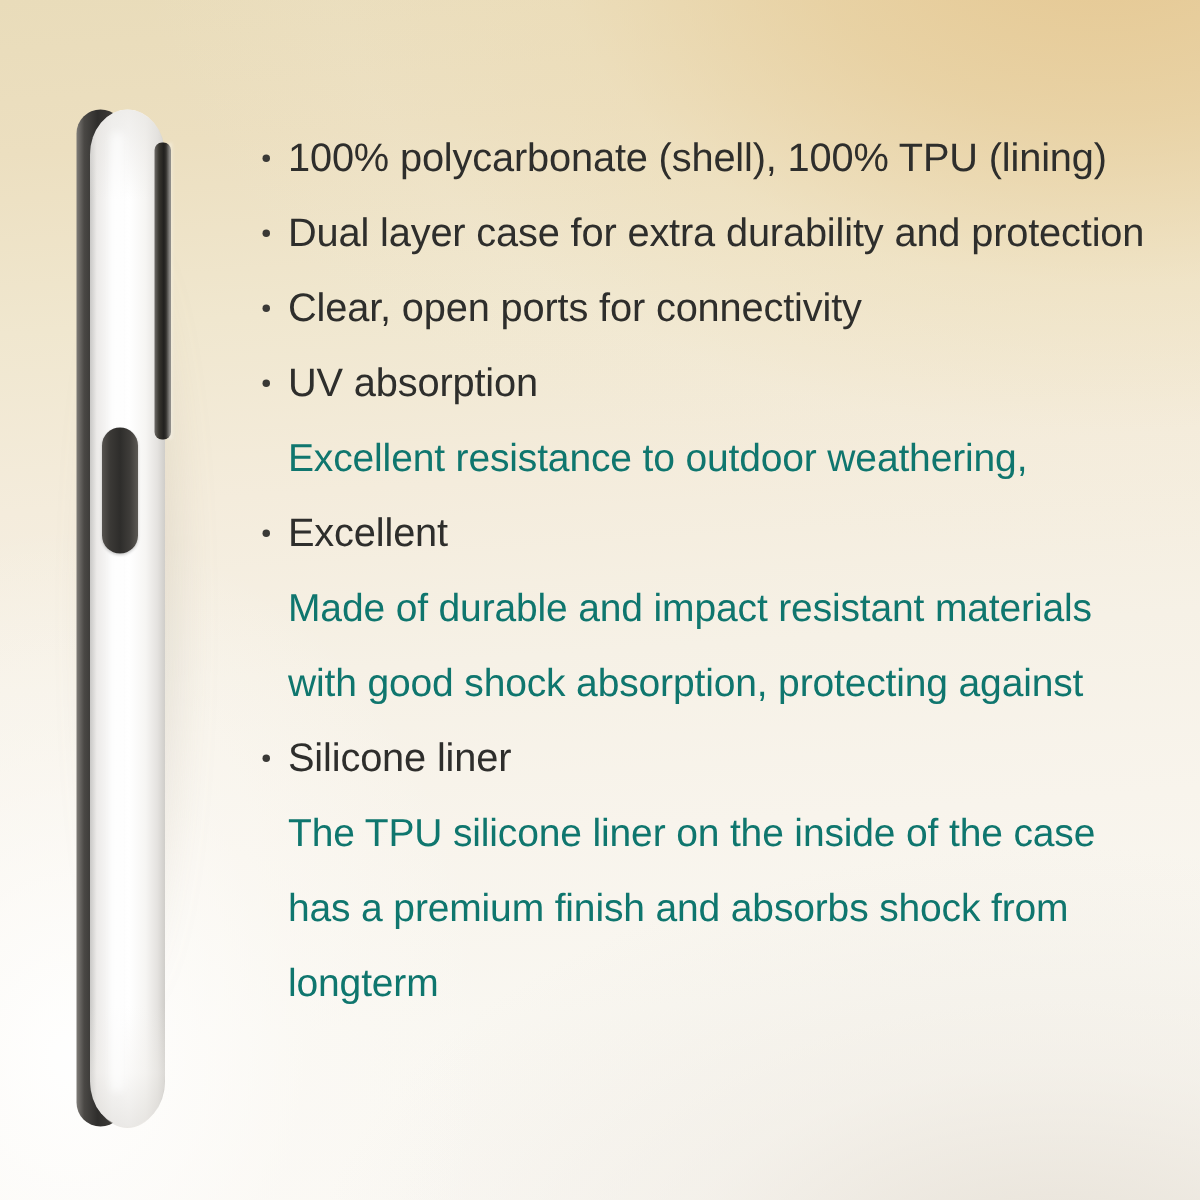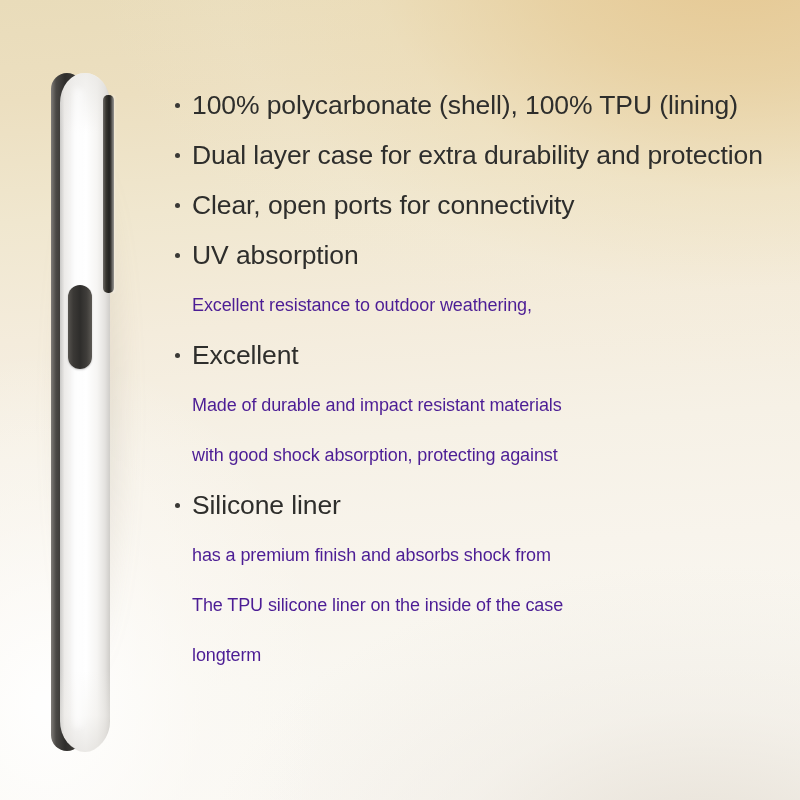--- a/index.html
+++ b/index.html
@@ -228,23 +228,23 @@
     top: 50%;
     width: 5px;
     height: 5px;
     margin-top: -2px;
     border-radius: 50%;
     background: #3a3936;
   }
   .detail-line {
     display: block;
     padding-left: 22px;
-    font-size: 18px;
+    font-size: 26px;
     line-height: 50px;
-    color: #4c1d95;
+    color: #0f766e;
     letter-spacing: -0.1px;
     white-space: nowrap;
   }
 </style>
 </head>
 <body>
 
 <div id="page">
 
   <div class="bg-base"></div>
@@ -302,19 +302,19 @@
       </span>
       <span class="detail-line">Made of durable and impact resistant materials</span>
       <span class="detail-line">with good shock absorption, protecting against</span>
     </div>
 
     <div class="feature-block">
       <span class="bullet-line">
         <span class="bullet-dot"></span>
         <span>Silicone liner</span>
       </span>
+      <span class="detail-line">The TPU silicone liner on the inside of the case</span>
       <span class="detail-line">has a premium finish and absorbs shock from</span>
-      <span class="detail-line">The TPU silicone liner on the inside of the case</span>
       <span class="detail-line">longterm</span>
     </div>
 
   </div>
 </div>
 
 </body></html>

